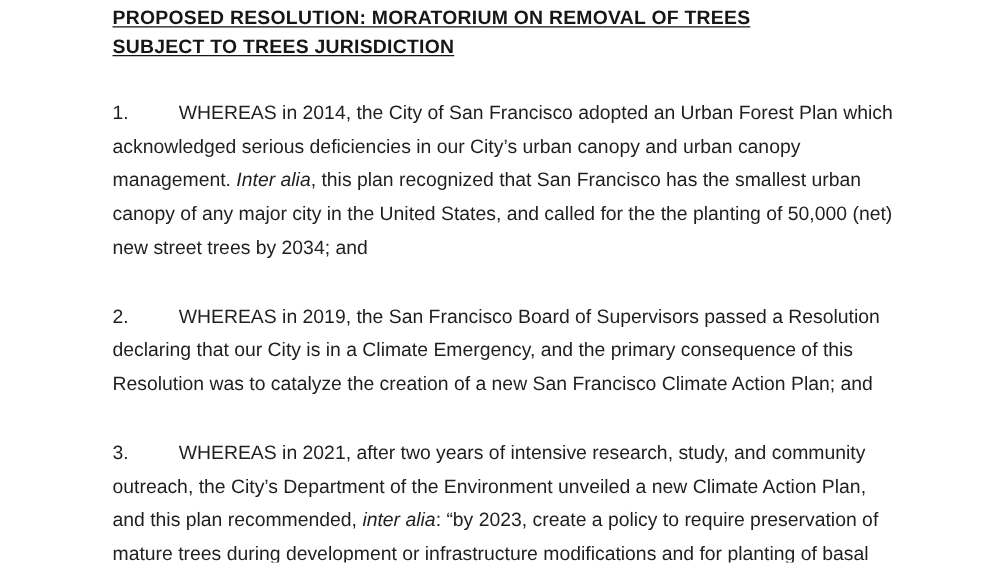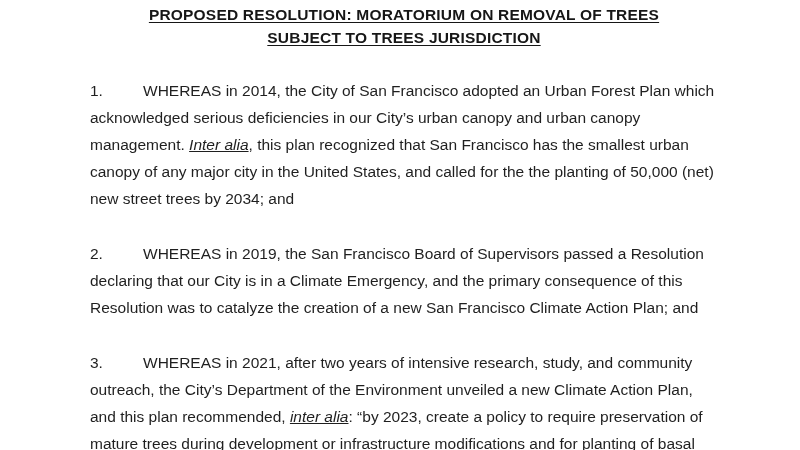--- a/index.html
+++ b/index.html
@@ -14,21 +14,21 @@
   .page {
     width: 800px;
     height: 450px;
     background: #ffffff;
     box-sizing: border-box;
     padding: 3px 82px 0 90px;
     color: #1c1c1c;
   }
   .doc-title {
     margin: 0;
-    text-align: center;
+    text-align: left;
     font-size: 15.5px;
     font-weight: bold;
     line-height: 23px;
     letter-spacing: 0.2px;
     color: #161616;
   }
   .doc-title .title-line {
     display: block;
     text-decoration: underline;
     text-underline-offset: 2px;
@@ -42,21 +42,21 @@
   }
   .para {
     margin: 0 0 28px 0;
     text-align: left;
   }
   .para:last-child { margin-bottom: 0; }
   .para-num {
     display: inline-block;
     width: 53px;
   }
-  .seg-italic { font-style: italic; text-decoration: underline; }
+  .seg-italic { font-style: italic; }
 </style>
 </head>
 <body style="background: rgb(255, 255, 255);">
 
 <div class="page">
 
   <h1 class="doc-title">
     <span class="title-line">PROPOSED RESOLUTION: MORATORIUM ON REMOVAL OF TREES</span>
     <span class="title-line">SUBJECT TO TREES JURISDICTION</span>
   </h1>

